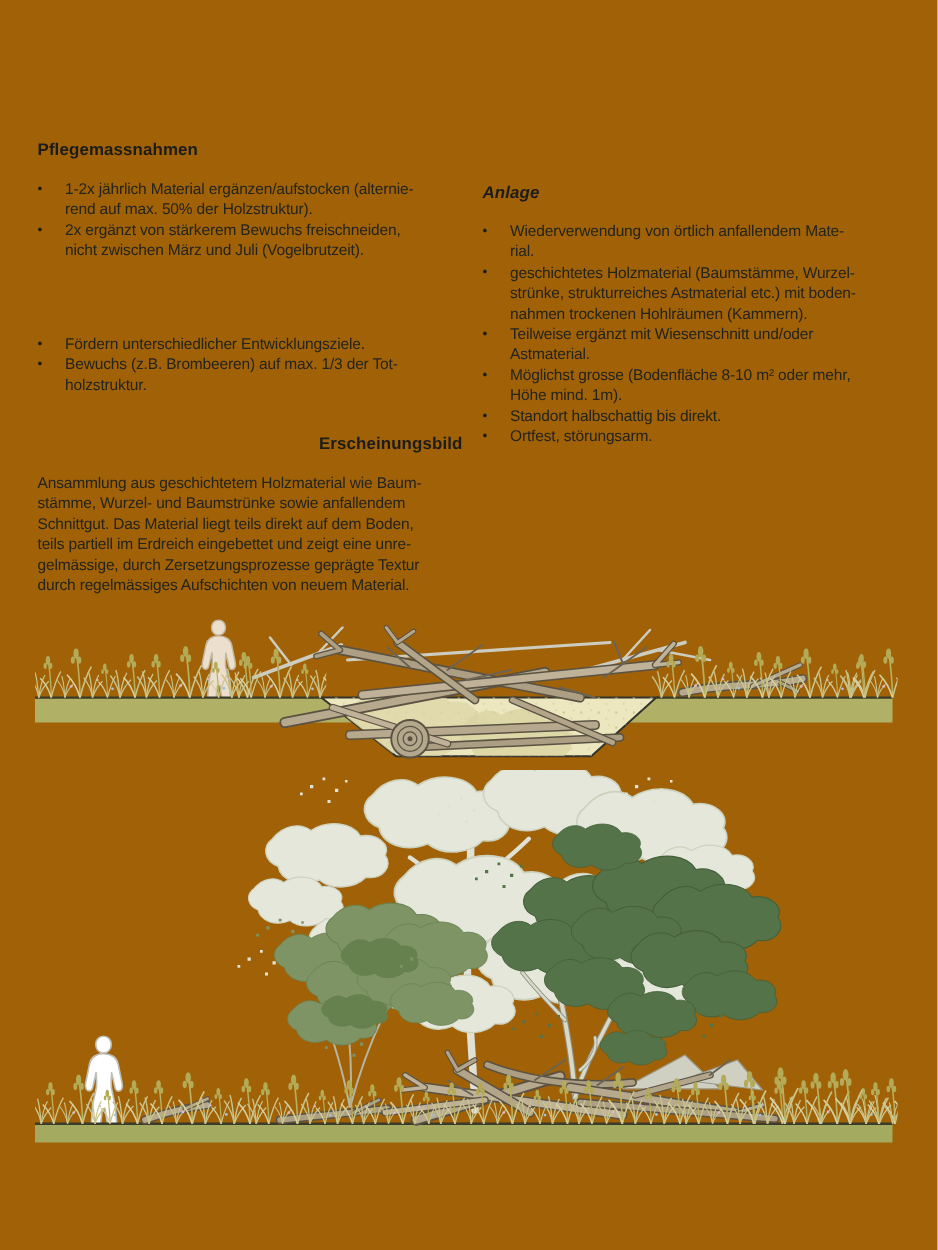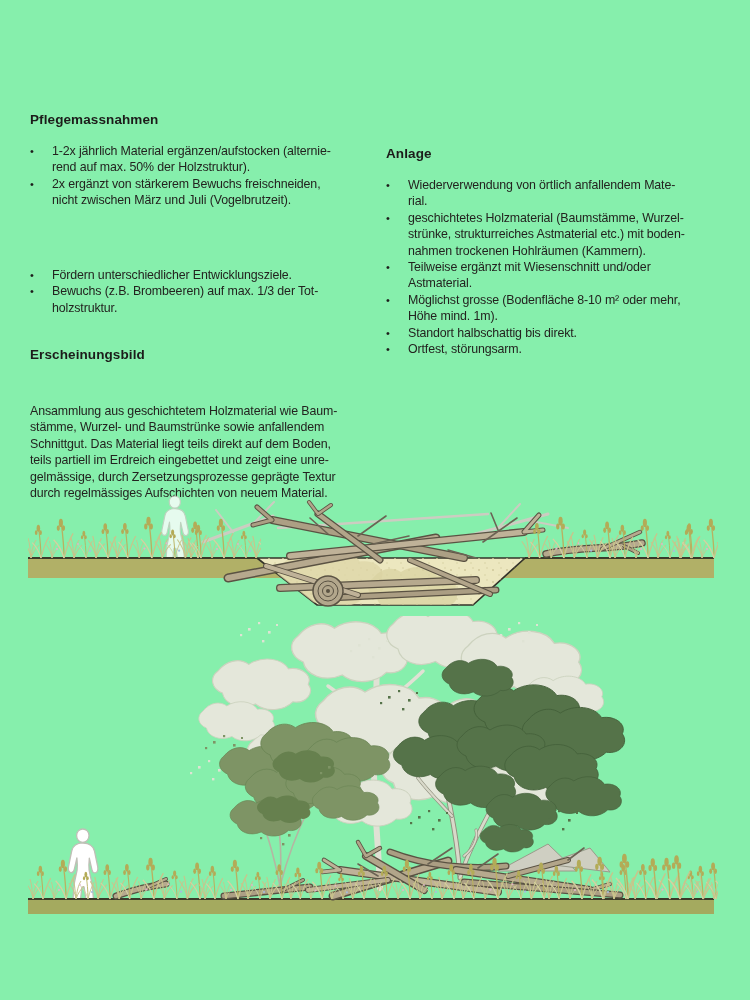--- a/index.html
+++ b/index.html
@@ -1,21 +1,21 @@
 <!DOCTYPE html>
 <html><head>
 <meta charset="utf-8">
 <style>
   html,body{margin:0;padding:0;background:#e8e8e8;}
-  .page{position:relative;width:750px;height:1000px;background:#86efac;overflow:hidden;
+  .page{position:relative;width:750px;height:1000px;background:#a16207;overflow:hidden;
         font-family:"Liberation Sans", sans-serif;color:#23231f;}
   .abs{position:absolute;}
   h3.hd{margin:0;font-size:13.5px;font-weight:bold;color:#1c1c1a;letter-spacing:.1px;}
   .body-txt{font-size:12.4px;line-height:16.4px;letter-spacing:-.12px;}
-  .para{white-space:pre-line;margin-top:25px;}
+  .para{white-space:pre-line;}
   .blist{display:flex;flex-direction:column;}
   .li{display:flex;}
   .li .mk{flex:0 0 22px;font-size:11px;line-height:16.4px;color:#1c1c1a;}
   .li .tx{flex:1;white-space:pre-line;}
   svg{display:block;}
 </style>
 </head>
 <body>
 
 <div class="page">
@@ -88,31 +88,31 @@
       <span class="mk">•</span>
       <span class="tx">Fördern unterschiedlicher Entwicklungsziele.</span>
     </div>
     <div class="li">
       <span class="mk">•</span>
       <span class="tx">Bewuchs (z.B. Brombeeren) auf max. 1/3 der Tot-
 holzstruktur.</span>
     </div>
   </div>
 
-  <div class="abs" style="left:30px;top:347px;width:340px;">
+  <div class="abs" style="left:30px;top:347px;width:340px;text-align:right;">
     <h3 class="hd">Erscheinungsbild</h3>
   </div>
   <div class="abs body-txt para" style="left:30px;top:378px;width:340px;">Ansammlung aus geschichtetem Holzmaterial wie Baum-
 stämme, Wurzel- und Baumstrünke sowie anfallendem
 Schnittgut. Das Material liegt teils direkt auf dem Boden,
 teils partiell im Erdreich eingebettet und zeigt eine unre-
 gelmässige, durch Zersetzungsprozesse geprägte Textur
 durch regelmässiges Aufschichten von neuem Material.</div>
 
-  <div class="abs" style="left:386px;top:146px;width:334px;">
+  <div class="abs" style="left:386px;top:146px;width:334px;font-style:italic;">
     <h3 class="hd">Anlage</h3>
   </div>
   <div class="abs blist body-txt" style="left:386px;top:177px;width:336px;">
     <div class="li">
       <span class="mk">•</span>
       <span class="tx">Wiederverwendung von örtlich anfallendem Mate-
 rial.</span>
     </div>
     <div class="li">
       <span class="mk">•</span>

